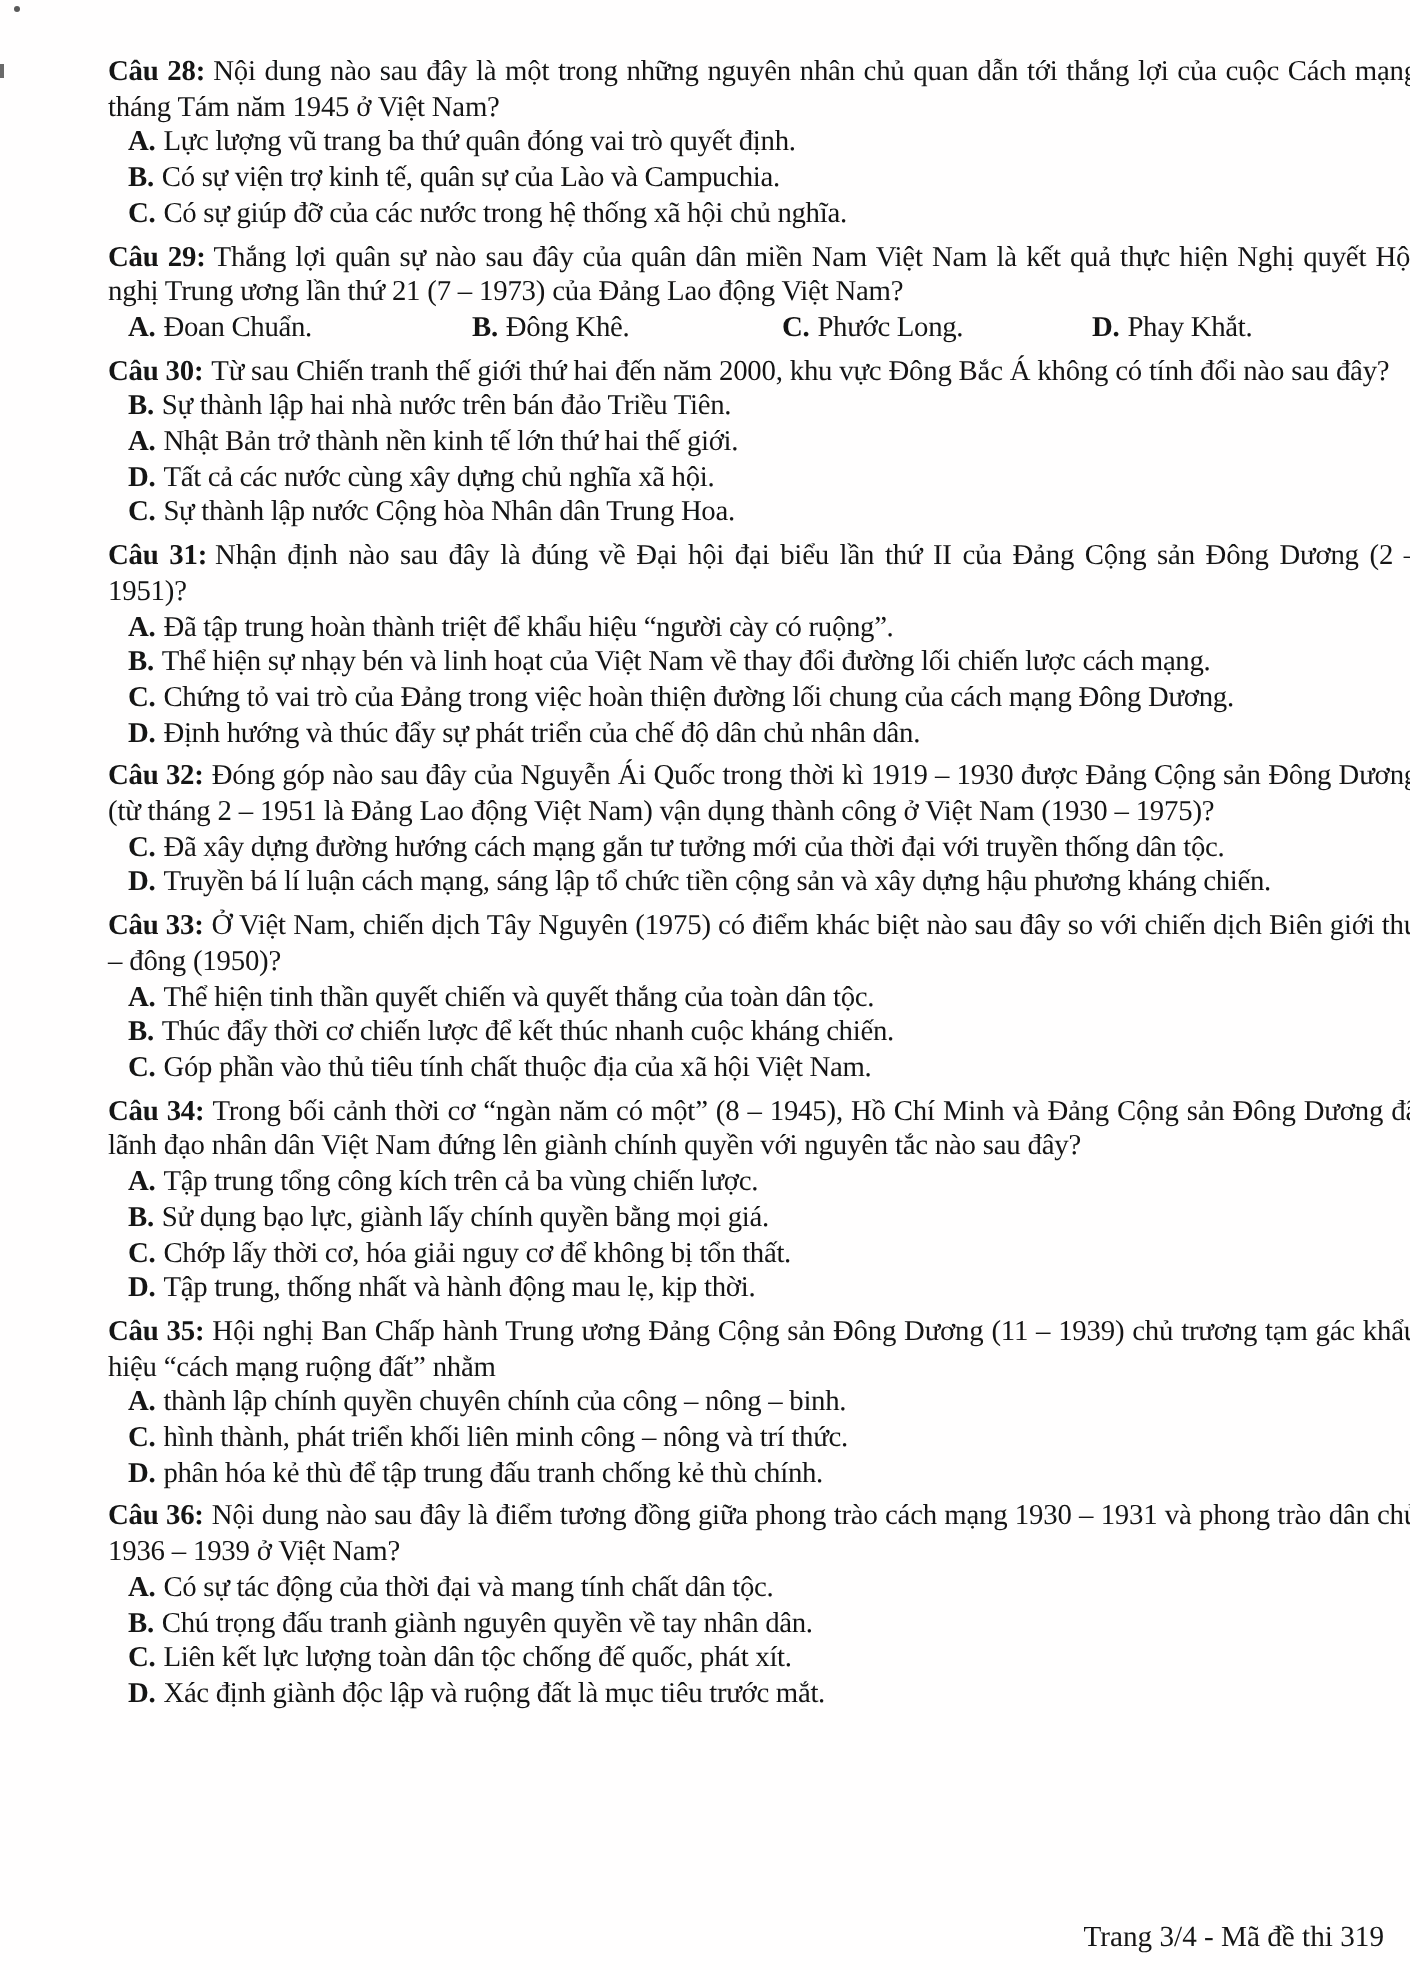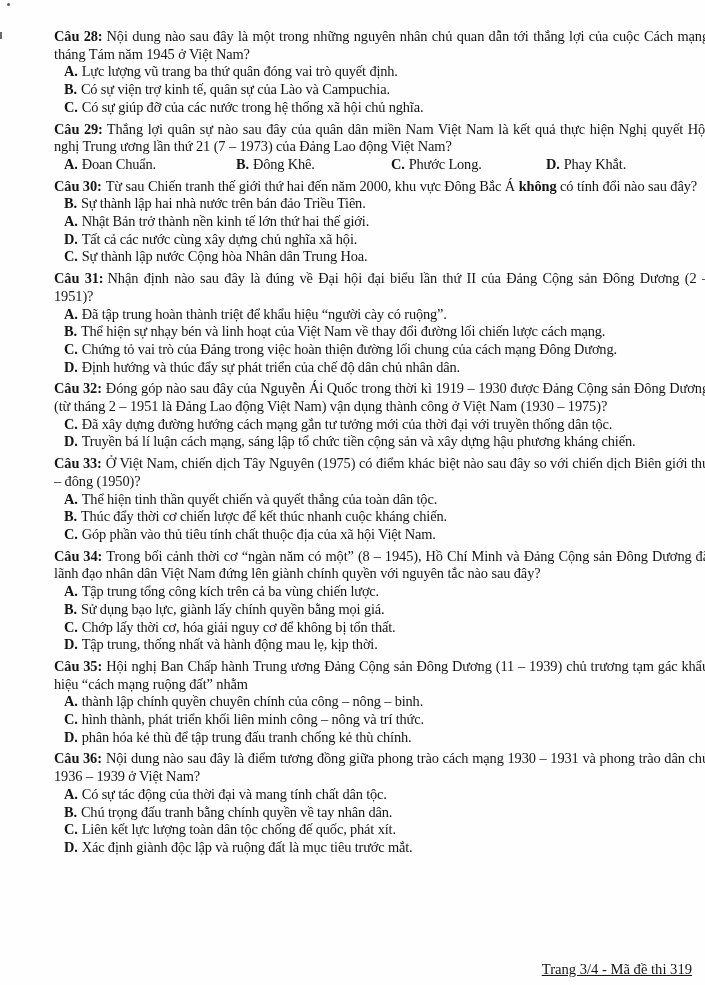--- a/index.html
+++ b/index.html
@@ -24,38 +24,37 @@
   .q { margin-top: 4px; }
   .q:first-child { margin-top: 0; }
   .q-text {
     margin: 0;
     font-size: 14.4px;
     line-height: 17.7px;
     text-align: justify;
     letter-spacing: -0.1px;
   }
   .q-label { font-weight: bold; margin-right: 4px; }
-  .bold { font-weight: bold; }
+  .bold { font-weight: normal; }
   .opts { padding-left: 10px; }
   .opt {
     font-size: 14.4px;
     line-height: 17.7px;
     letter-spacing: -0.15px;
   }
   .opt-letter { font-weight: bold; margin-right: 4px; }
   .opts-row {
     display: grid;
     grid-template-columns: 172px 155px 155px auto;
   }
   .footer {
     position: absolute;
     right: 13px; top: 960px;
     font-size: 14.6px;
     line-height: 18px;
-    text-decoration: underline;
   }
   .artifact-dot {
     position: absolute; left: 7px; top: 3px;
     width: 3px; height: 3px; background: #5a5a5a; border-radius: 50%;
   }
   .artifact-tick {
     position: absolute; left: 0; top: 32px;
     width: 2px; height: 7px; background: #6a6a6a;
   }
 </style>
@@ -140,21 +139,21 @@
         <div class="opt"><b class="opt-letter">A.</b><span>thành lập chính quyền chuyên chính của công – nông – binh.</span></div>
         <div class="opt"><b class="opt-letter">C.</b><span>hình thành, phát triển khối liên minh công – nông và trí thức.</span></div>
         <div class="opt"><b class="opt-letter">D.</b><span>phân hóa kẻ thù để tập trung đấu tranh chống kẻ thù chính.</span></div>
       </div>
     </div>
 
     <div class="q">
       <p class="q-text"><b class="q-label">Câu 36:</b><span>Nội dung nào sau đây là điểm tương đồng giữa phong trào cách mạng 1930 – 1931 và phong trào dân chủ 1936 – 1939 ở Việt Nam?</span></p>
       <div class="opts">
         <div class="opt"><b class="opt-letter">A.</b><span>Có sự tác động của thời đại và mang tính chất dân tộc.</span></div>
-        <div class="opt"><b class="opt-letter">B.</b><span>Chú trọng đấu tranh bằng chính quyền về tay nhân dân.</span></div>
+        <div class="opt"><b class="opt-letter">B.</b><span>Chú trọng đấu tranh giành nguyên quyền về tay nhân dân.</span></div>
         <div class="opt"><b class="opt-letter">C.</b><span>Liên kết lực lượng toàn dân tộc chống đế quốc, phát xít.</span></div>
         <div class="opt"><b class="opt-letter">D.</b><span>Xác định giành độc lập và ruộng đất là mục tiêu trước mắt.</span></div>
       </div>
     </div>
 
   </div>
 
   <div class="footer">Trang 3/4 - Mã đề thi 319</div>
 </div>
 

